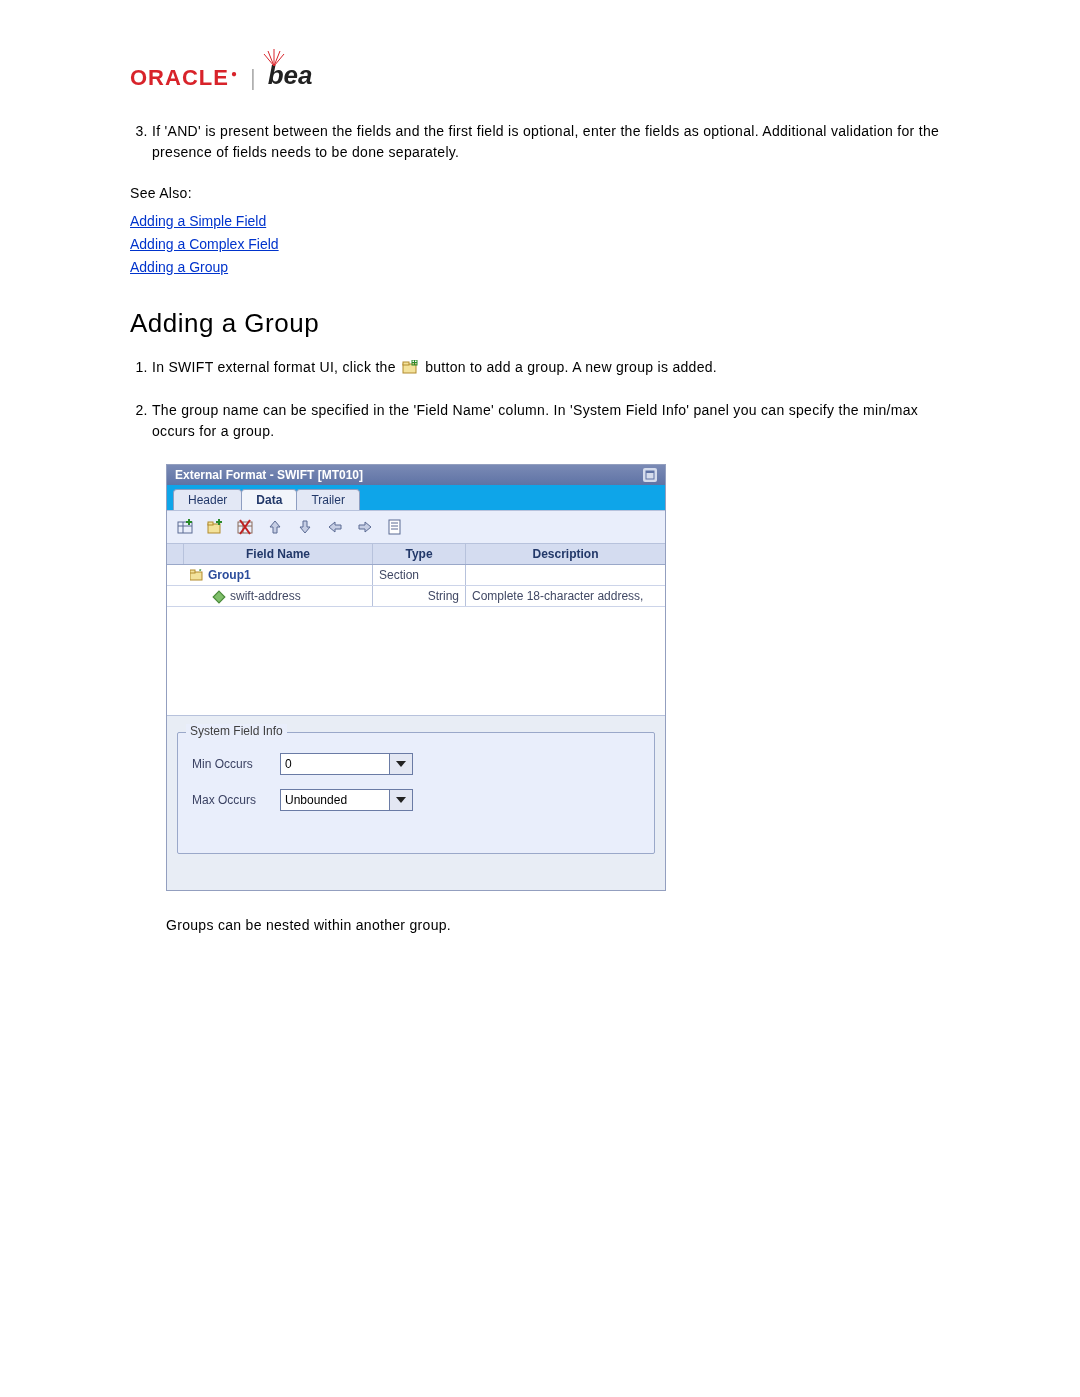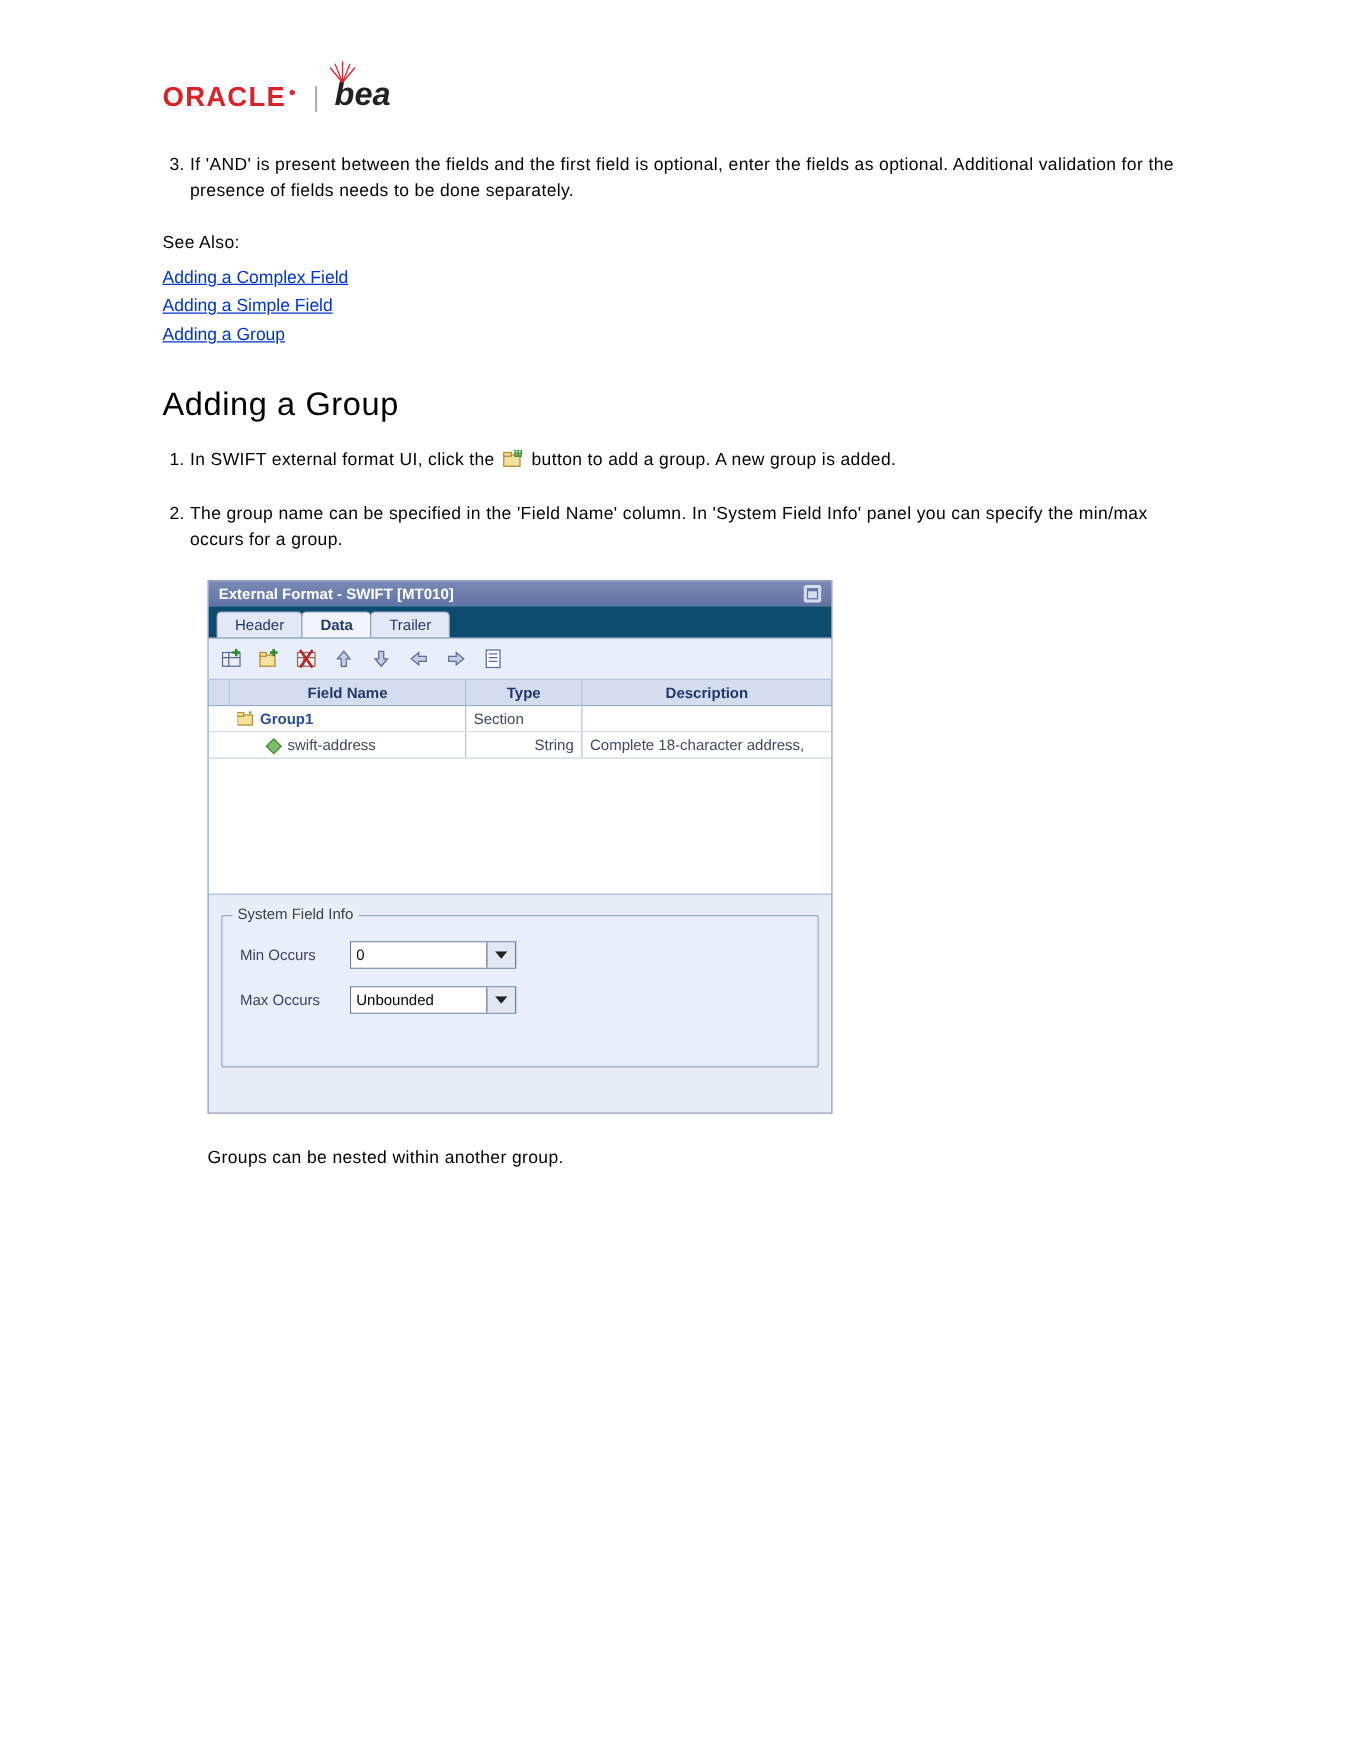--- a/index.html
+++ b/index.html
@@ -121,21 +121,21 @@
   .swift-title .tb-maximize {
     width: 14px;
     height: 14px;
     background: #d5dcec;
     border-radius: 2px;
     display:inline-flex;
     align-items:center;
     justify-content:center;
   }
   .tabs-row {
-    background: #0c4a6e;
+    background: #0ea5e9;
     border-bottom: 1px solid #b7c2dc;
     padding: 4px 6px 0 6px;
     display: flex;
     gap: 0;
   }
   .tab {
     padding: 3px 14px 3px 14px;
     border: 1px solid #8e9ec1;
     border-bottom: none;
     border-radius: 4px 4px 0 0;
@@ -161,21 +161,21 @@
     width: 22px;
     height: 22px;
     display: inline-flex;
     align-items:center;
     justify-content:center;
     border: 1px solid transparent;
     border-radius: 3px;
   }
   .tb-btn svg { width:16px; height:16px; }
   .grid-container {
-    background: #0ea5e9;
+    background: #c2410c;
     border-bottom:1px solid #b7c2dc;
   }
   .grid-header {
     display: flex;
     background: #d4dcf0;
     border-bottom: 1px solid #9aa8c9;
     font-weight: bold;
     color: #223869;
   }
   .col-handle { width:16px; border-right:1px solid #b7c2dc; }
@@ -248,22 +248,22 @@
       <span>bea</span>
     </span>
   </div>
 
   <ol class="steps" start="3">
     <li><span>If 'AND' is present between the fields and the first field is optional, enter the fields as optional. Additional validation for the presence of fields needs to be done separately.</span></li>
   </ol>
 
   <div class="see-also-label">See Also:</div>
   <div class="link-block">
+    <a href="#">Adding a Simple Field</a>
     <a href="#">Adding a Complex Field</a>
-    <a href="#">Adding a Simple Field</a>
     <a href="#">Adding a Group</a>
   </div>
 
   <h2 class="heading">Adding a Group</h2>
 
   <ol class="steps2">
     <li>
       <span>In SWIFT external format UI, click the </span>
       <span class="inline-icon">
         <svg viewBox="0 0 17 14">

